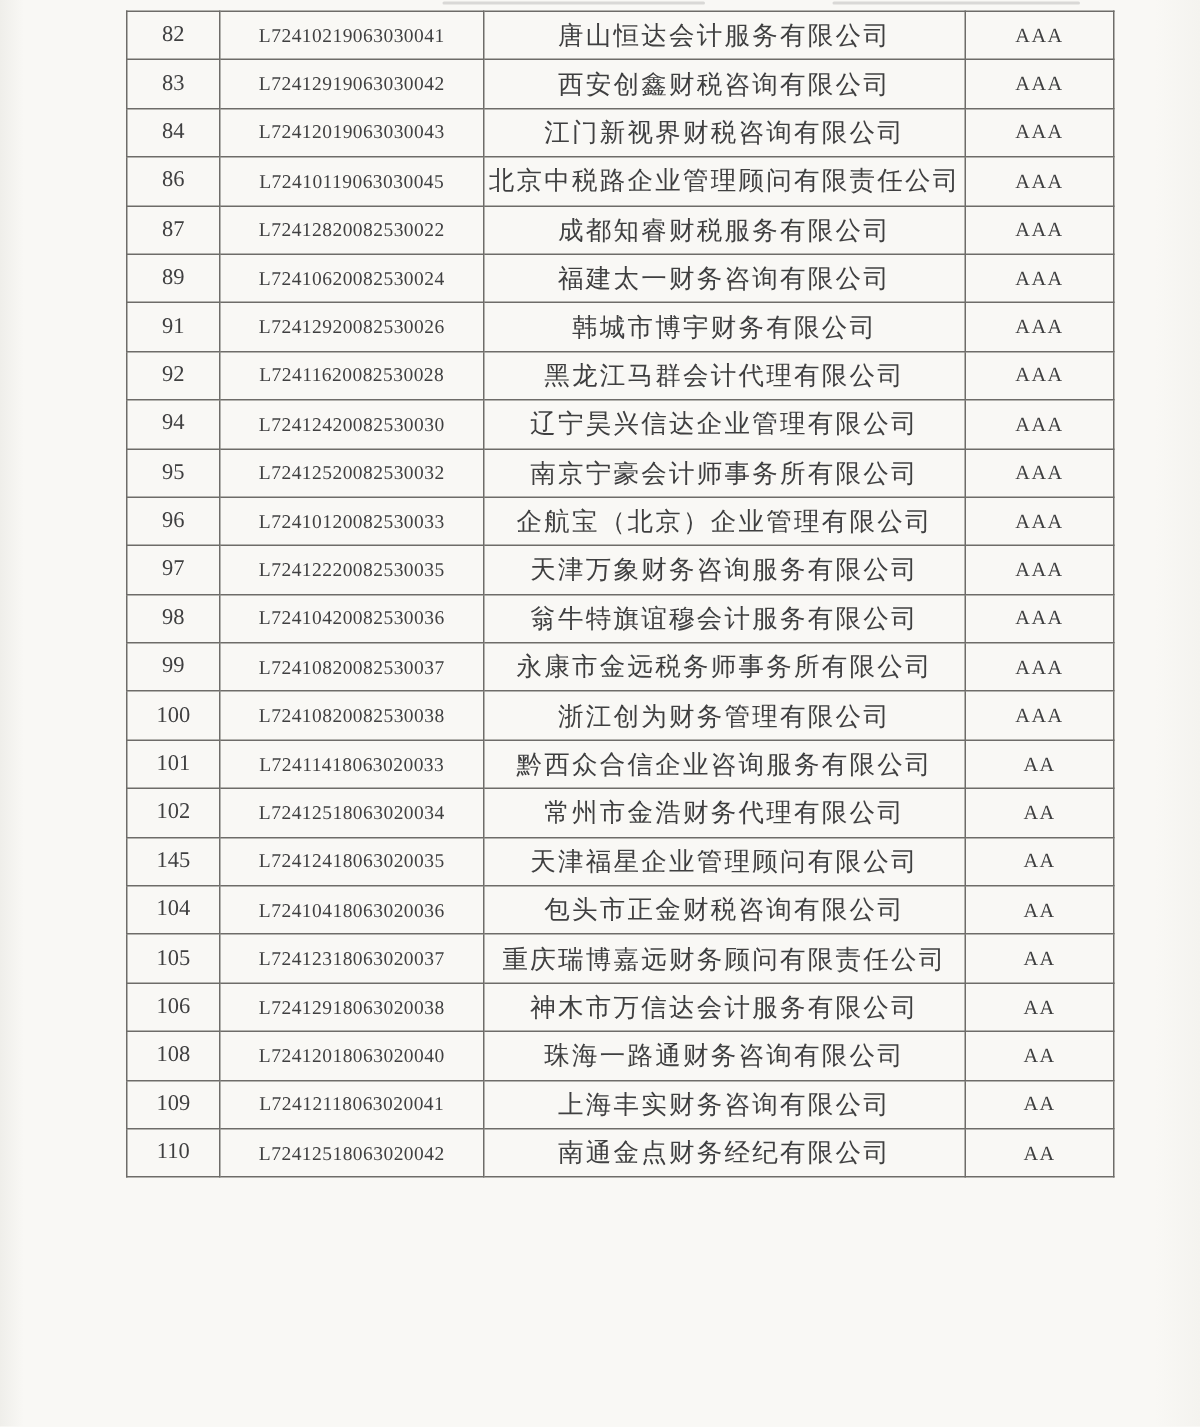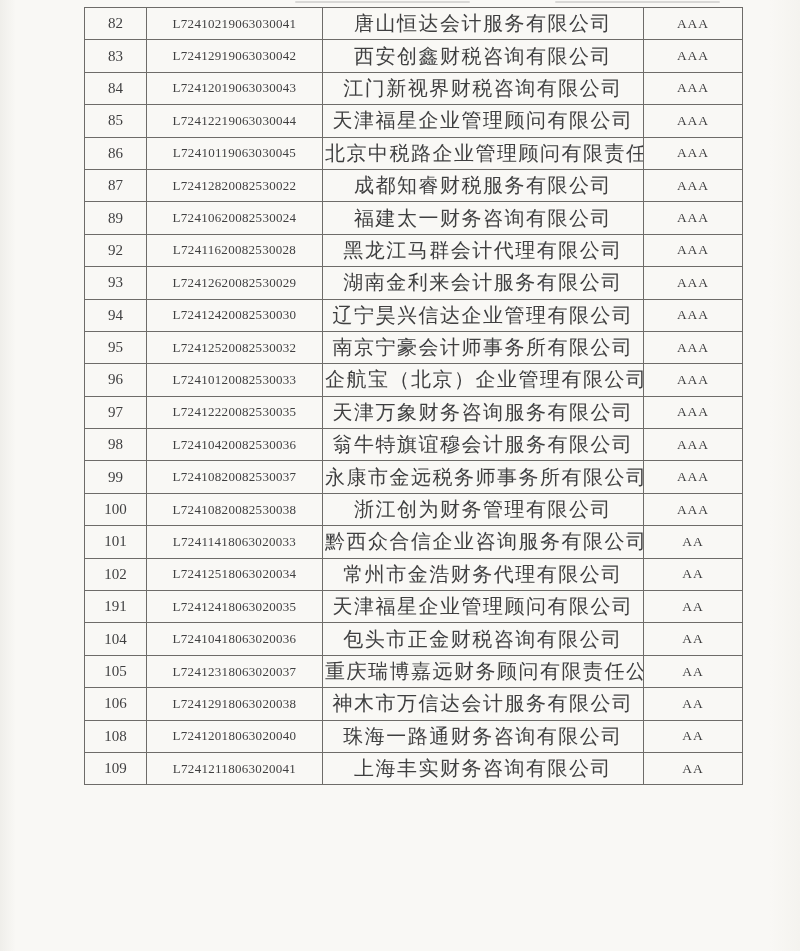--- a/index.html
+++ b/index.html
@@ -51,21 +51,21 @@
     width: 57px;
     font-size: 15px;
   }
   td.col-license {
     width: 171px;
     font-size: 13px;
     letter-spacing: 0.3px;
   }
   td.col-company {
     width: 316px;
-    font-size: 20px;
+    font-size: 17px;
     letter-spacing: 1.5px;
   }
   td.col-rating {
     width: 94px;
     font-size: 13.5px;
     letter-spacing: 1px;
     font-family: Liberation Serif, serif;
   }
 </style>
 </head>
@@ -88,56 +88,50 @@
           <td class="col-company">西安创鑫财税咨询有限公司</td>
           <td class="col-rating">AAA</td>
         </tr>
         <tr>
           <td class="col-no">84</td>
           <td class="col-license">L72412019063030043</td>
           <td class="col-company">江门新视界财税咨询有限公司</td>
           <td class="col-rating">AAA</td>
         </tr>
         <tr>
-          <td class="col-no">85</td>
-          <td class="col-license">L72412219063030044</td>
-          <td class="col-company">天津福星企业管理顾问有限公司</td>
-          <td class="col-rating">AAA</td>
-        </tr>
-        <tr>
           <td class="col-no">86</td>
           <td class="col-license">L72410119063030045</td>
           <td class="col-company">北京中税路企业管理顾问有限责任公司</td>
           <td class="col-rating">AAA</td>
         </tr>
         <tr>
           <td class="col-no">87</td>
           <td class="col-license">L72412820082530022</td>
           <td class="col-company">成都知睿财税服务有限公司</td>
           <td class="col-rating">AAA</td>
         </tr>
         <tr>
           <td class="col-no">89</td>
           <td class="col-license">L72410620082530024</td>
           <td class="col-company">福建太一财务咨询有限公司</td>
           <td class="col-rating">AAA</td>
         </tr>
         <tr>
+          <td class="col-no">91</td>
+          <td class="col-license">L72412920082530026</td>
+          <td class="col-company">韩城市博宇财务有限公司</td>
+          <td class="col-rating">AAA</td>
+        </tr>
+        <tr>
           <td class="col-no">92</td>
           <td class="col-license">L72411620082530028</td>
           <td class="col-company">黑龙江马群会计代理有限公司</td>
           <td class="col-rating">AAA</td>
         </tr>
         <tr>
-          <td class="col-no">93</td>
-          <td class="col-license">L72412620082530029</td>
-          <td class="col-company">湖南金利来会计服务有限公司</td>
-          <td class="col-rating">AAA</td>
-        </tr>
-        <tr>
           <td class="col-no">94</td>
           <td class="col-license">L72412420082530030</td>
           <td class="col-company">辽宁昊兴信达企业管理有限公司</td>
           <td class="col-rating">AAA</td>
         </tr>
         <tr>
           <td class="col-no">95</td>
           <td class="col-license">L72412520082530032</td>
           <td class="col-company">南京宁豪会计师事务所有限公司</td>
           <td class="col-rating">AAA</td>
@@ -178,21 +172,21 @@
           <td class="col-company">黔西众合信企业咨询服务有限公司</td>
           <td class="col-rating">AA</td>
         </tr>
         <tr>
           <td class="col-no">102</td>
           <td class="col-license">L72412518063020034</td>
           <td class="col-company">常州市金浩财务代理有限公司</td>
           <td class="col-rating">AA</td>
         </tr>
         <tr>
-          <td class="col-no">191</td>
+          <td class="col-no">145</td>
           <td class="col-license">L72412418063020035</td>
           <td class="col-company">天津福星企业管理顾问有限公司</td>
           <td class="col-rating">AA</td>
         </tr>
         <tr>
           <td class="col-no">104</td>
           <td class="col-license">L72410418063020036</td>
           <td class="col-company">包头市正金财税咨询有限公司</td>
           <td class="col-rating">AA</td>
         </tr>
@@ -211,17 +205,23 @@
         <tr>
           <td class="col-no">108</td>
           <td class="col-license">L72412018063020040</td>
           <td class="col-company">珠海一路通财务咨询有限公司</td>
           <td class="col-rating">AA</td>
         </tr>
         <tr>
           <td class="col-no">109</td>
           <td class="col-license">L72412118063020041</td>
           <td class="col-company">上海丰实财务咨询有限公司</td>
+          <td class="col-rating">AA</td>
+        </tr>
+        <tr>
+          <td class="col-no">110</td>
+          <td class="col-license">L72412518063020042</td>
+          <td class="col-company">南通金点财务经纪有限公司</td>
           <td class="col-rating">AA</td>
         </tr>
       </tbody>
   </table>
 </div>
 
 </body></html>

